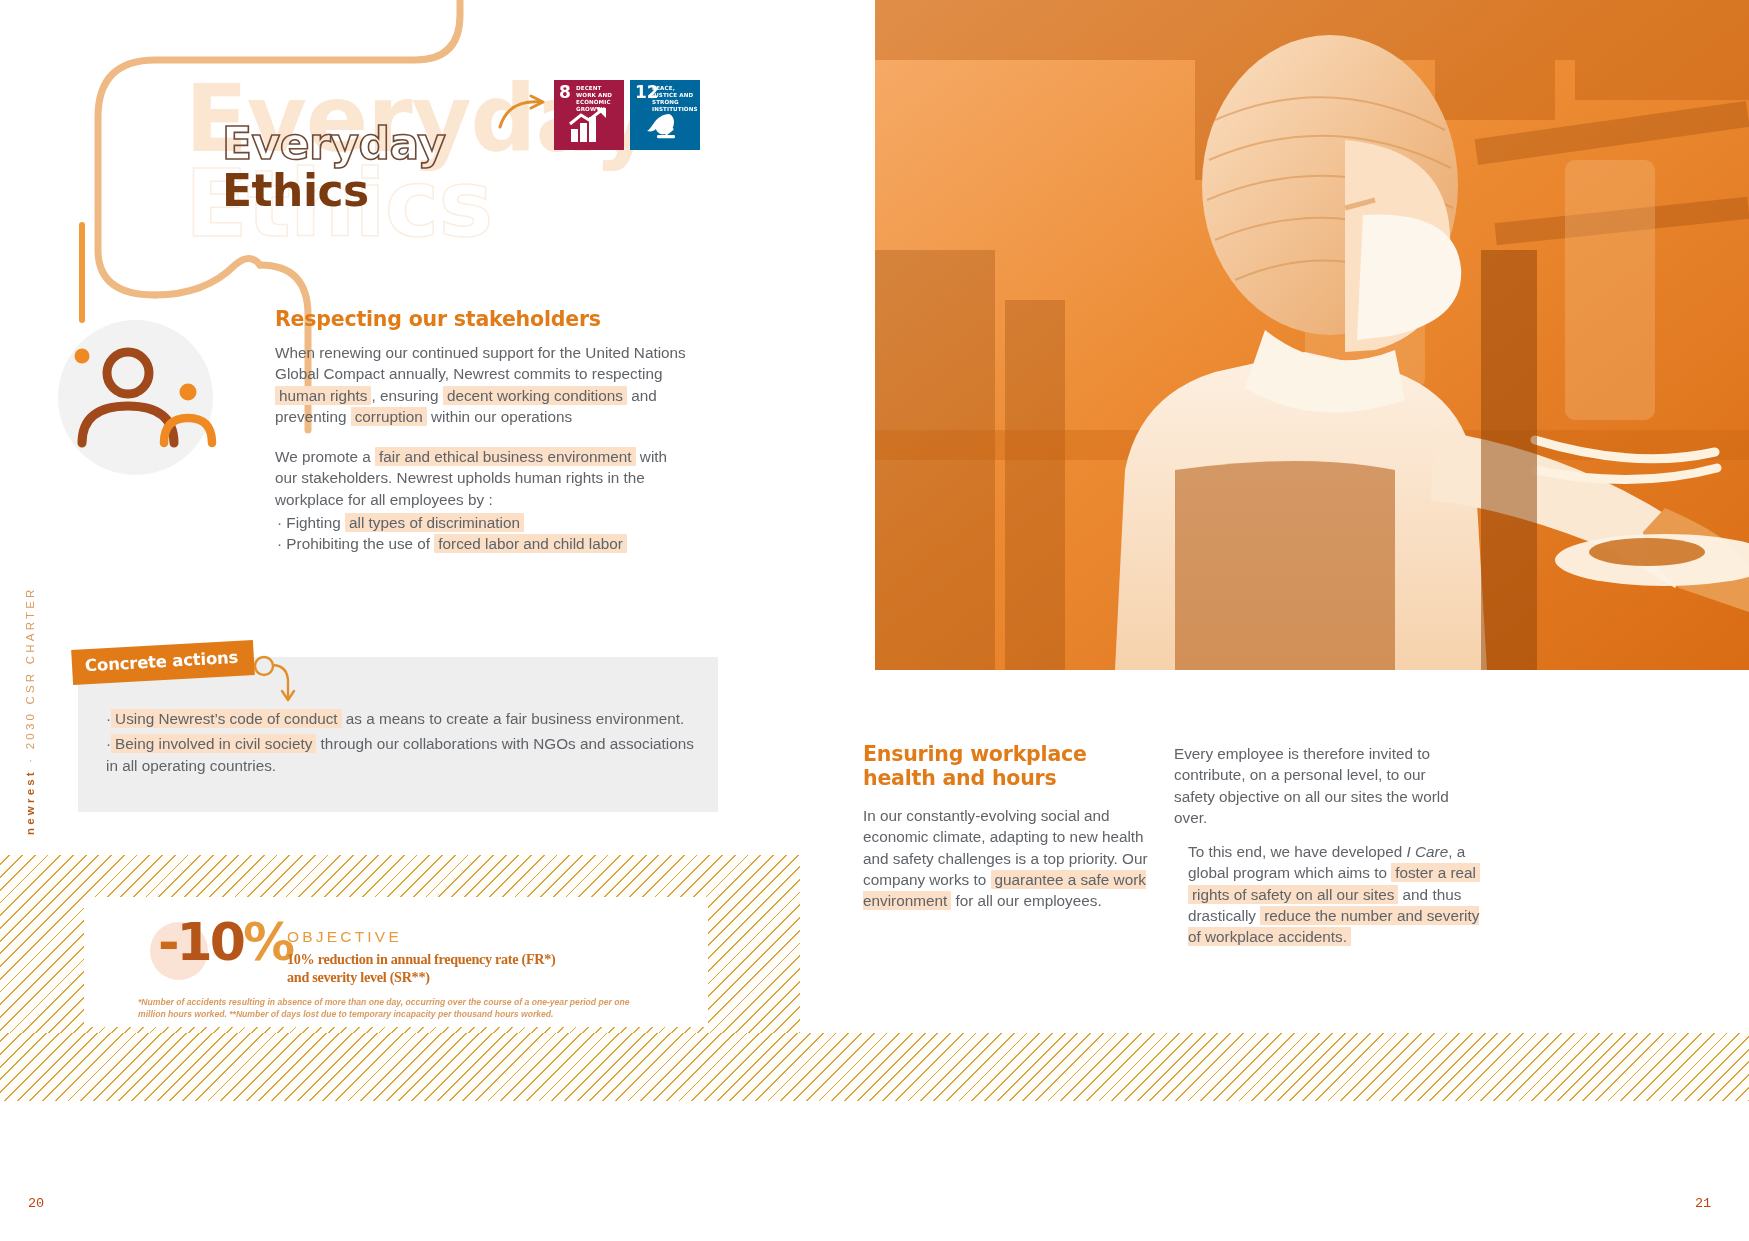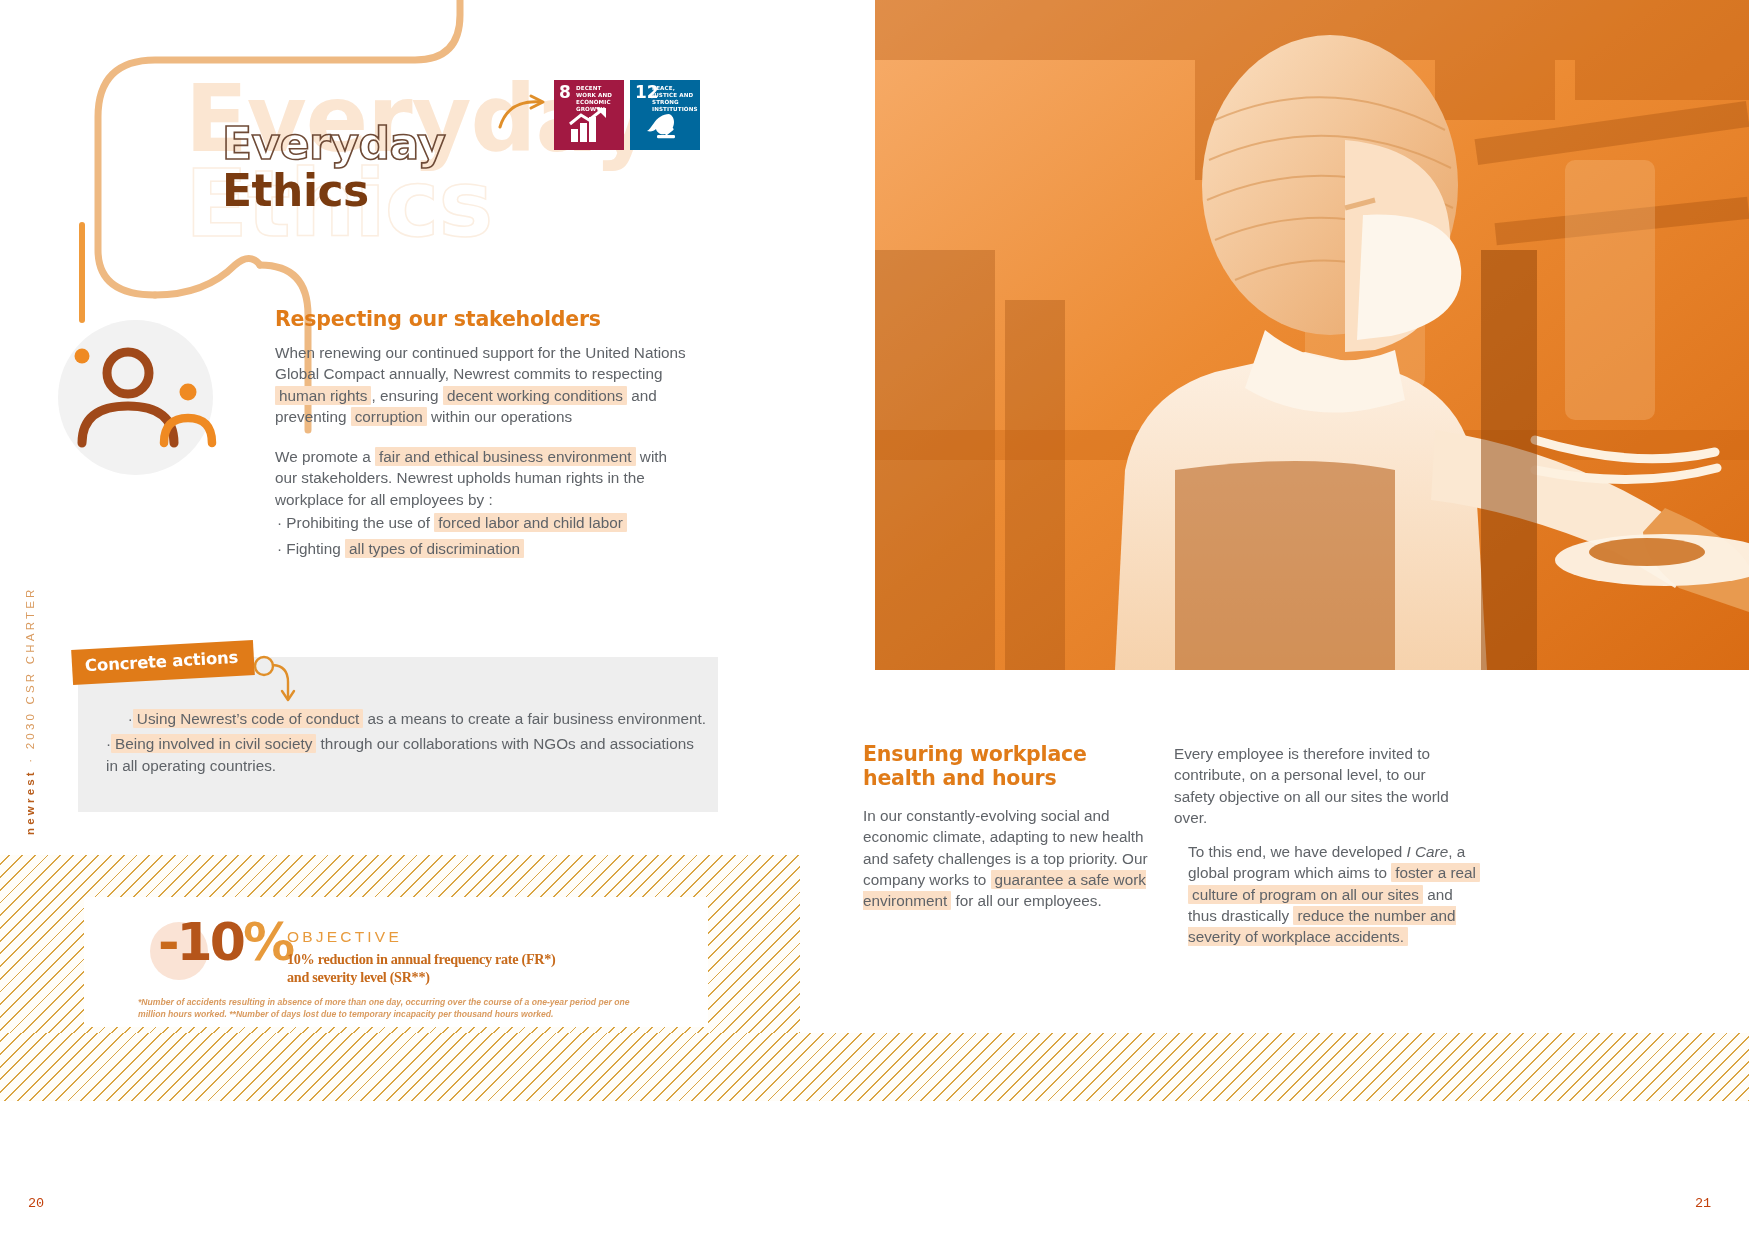--- a/index.html
+++ b/index.html
@@ -219,42 +219,42 @@
 
     <div class="body-txt" style="left:275px;top:342px;width:420px;">
       <span>When renewing our continued support for the United Nations Global Compact annually, Newrest commits to respecting </span><span class="hl">human rights</span><span>, ensuring </span><span class="hl">decent working conditions</span><span> and preventing </span><span class="hl">corruption</span><span> within our operations</span>
     </div>
 
     <div class="body-txt" style="left:275px;top:446px;width:405px;">
       <span>We promote a </span><span class="hl">fair and ethical business environment</span><span> with our stakeholders. Newrest upholds human rights in the workplace for all employees by :</span>
     </div>
 
     <div class="body-txt" style="left:277px;top:512px;width:420px;">
+      <div>
+        <span>·</span>
+        <span>Fighting  </span><span class="hl">all types of discrimination</span>
+      </div>
       <div style="margin-bottom:5px;">
         <span>·</span>
         <span>Prohibiting  the use of </span><span class="hl">forced labor and child labor</span>
-      </div>
-      <div>
-        <span>·</span>
-        <span>Fighting  </span><span class="hl">all types of discrimination</span>
       </div>
     </div>
 
     <div class="grey-box"></div>
     <div class="tag">Concrete actions</div>
     <div class="tag-arrow">
       <svg width="56" height="60" viewBox="0 0 56 60" fill="none">
         <circle cx="12" cy="16" r="9" stroke="#e08f2a" stroke-width="2.4" fill="none"></circle>
         <path d="M21 15 Q36 16 36 32 L36 47" stroke="#e08f2a" stroke-width="2.4" fill="none" stroke-linecap="round"></path>
         <path d="M30 41 L36 50 L42 41" stroke="#e08f2a" stroke-width="2.4" fill="none" stroke-linecap="round" stroke-linejoin="round"></path>
       </svg>
     </div>
 
     <div class="body-txt" style="left:106px;top:708px;width:600px;">
-      <div style="margin-bottom:4px;text-align:right;">
+      <div style="margin-bottom:4px;">
         <span>·</span><span class="hl">Using Newrest’s code of conduct</span><span>  as a means to create a fair business environment.</span>
       </div>
       <div>
         <span>·</span><span class="hl">Being involved in civil society</span><span> through our collaborations with NGOs and associations in all operating countries.</span>
       </div>
     </div>
 
     <div class="hatch"></div>
     <div class="obj-card"></div>
     <div class="obj-circle"></div>
@@ -355,21 +355,21 @@
       <div>health and hours</div>
     </div>
 
     <div class="body-txt" style="left:-12px;top:805px;width:292px;">
       <span>In our constantly-evolving social and economic climate, adapting to new health and safety challenges is a top priority. Our company works to </span><span class="hl">guarantee a safe work environment</span><span> for all our employees.</span>
     </div>
 
     <div class="body-txt" style="left:299px;top:743px;width:290px;">Every employee is therefore invited to contribute, on a personal level, to our safety objective on all our sites the world over.</div>
 
     <div class="body-txt" style="left:313px;top:841px;width:293px;">
-      <span>To this end, we have developed </span><em>I Care</em><span>, a global program which aims to </span><span class="hl">foster a real</span><span> </span><span class="hl">culture of program on all our sites</span><span> and thus drastically </span><span class="hl">reduce the number and severity of workplace accidents.</span>
+      <span>To this end, we have developed </span><em>I Care</em><span>, a global program which aims to </span><span class="hl">foster a real</span><span> </span><span class="hl">rights of safety on all our sites</span><span> and thus drastically </span><span class="hl">reduce the number and severity of workplace accidents.</span>
     </div>
 
     <div class="pagenum" style="left:820px;top:1196px;">21</div>
   </div>
 
   <div class="hatch2"></div>
 
 </div>
 
 </body></html>

